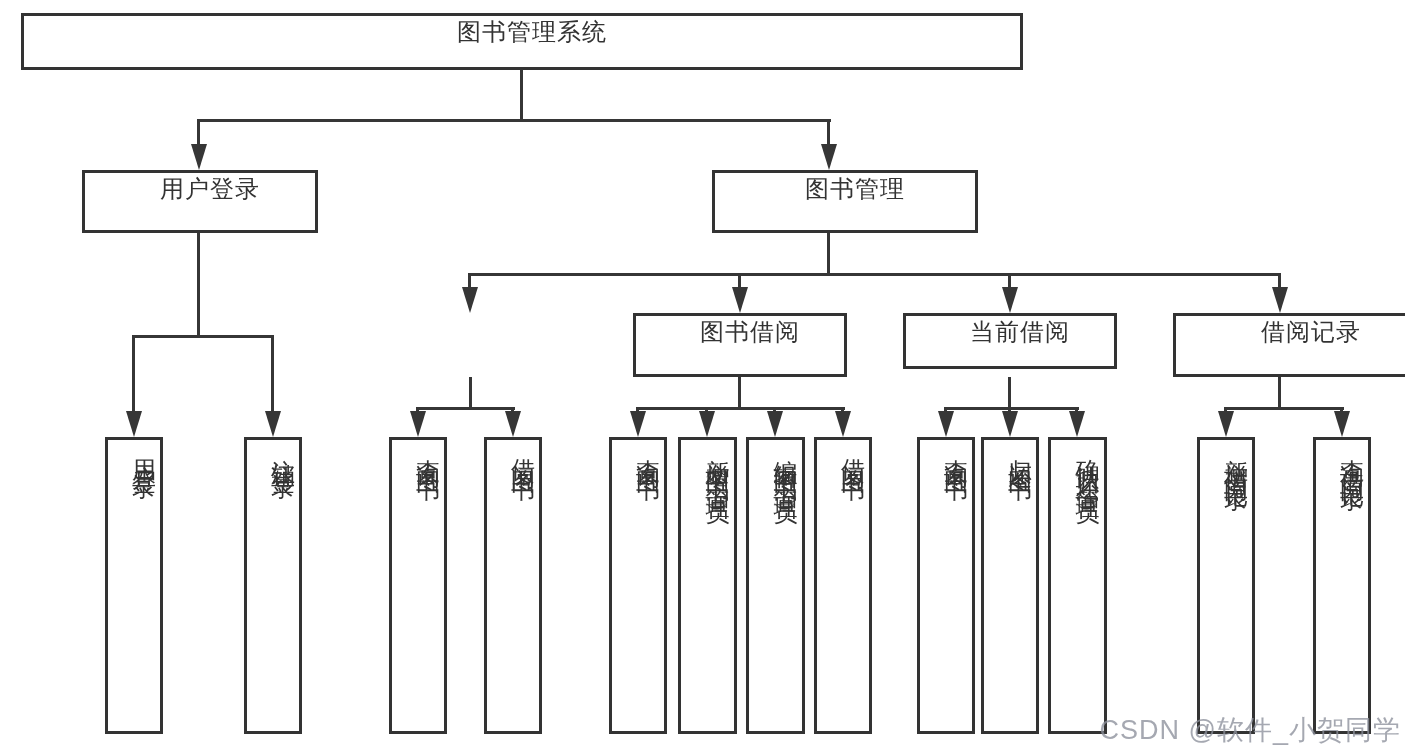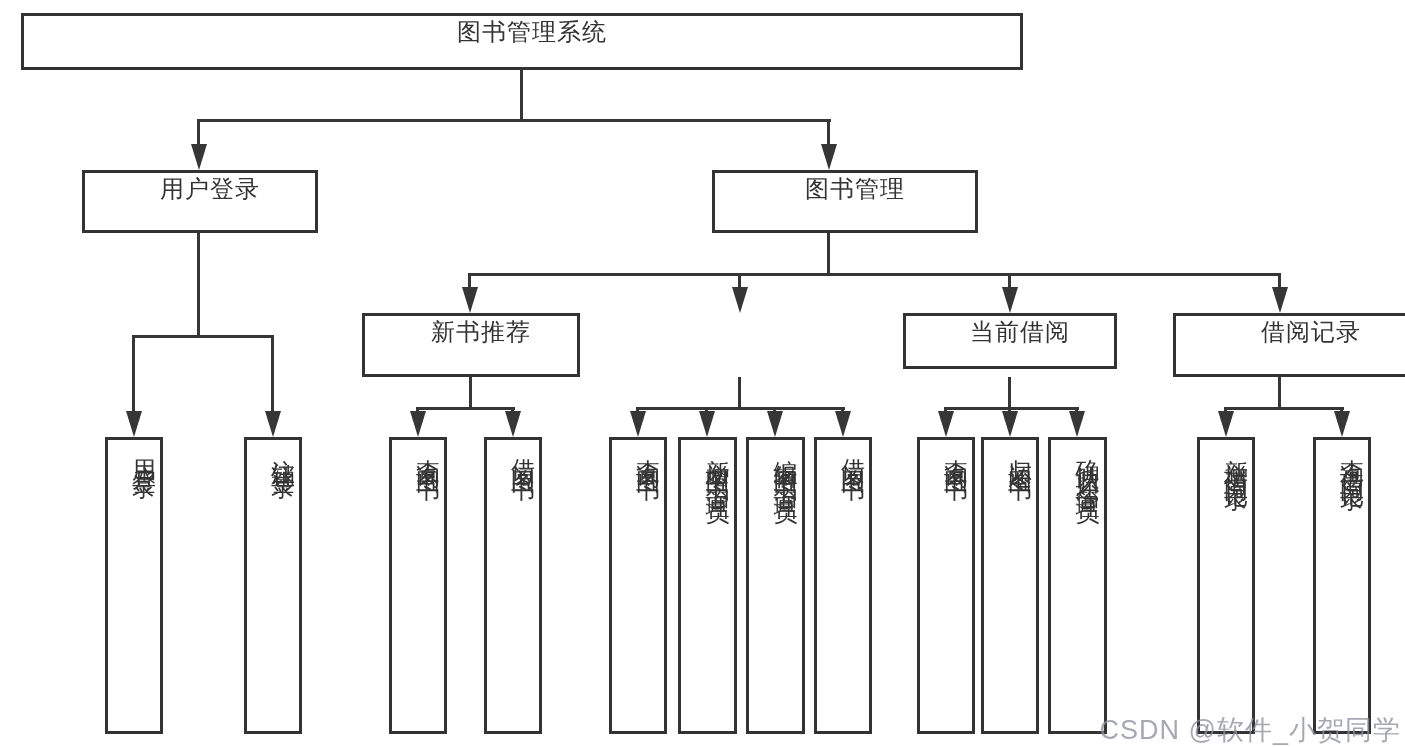--- a/index.html
+++ b/index.html
@@ -58,22 +58,22 @@
     <span>图书管理系统</span>
   </div>
 
   <div class="box" style="left:82px;top:170px;width:236px;height:63px;">
     <span>用户登录</span>
   </div>
   <div class="box" style="left:712px;top:170px;width:266px;height:63px;">
     <span>图书管理</span>
   </div>
 
-  <div class="box" style="left:362px;top:313px;width:218px;height:64px;">
-    <span>新书推荐</span>
+  <div class="box" style="left:633px;top:313px;width:214px;height:64px;">
+    <span>图书借阅</span>
   </div>
   <div class="box" style="left:903px;top:313px;width:214px;height:56px;">
     <span>当前借阅</span>
   </div>
   <div class="box" style="left:1173px;top:313px;width:256px;height:64px;">
     <span>借阅记录</span>
   </div>
 
   <div class="box leaf" style="left:105px;top:437px;width:58px;height:297px;">
     <span>用户登录</span>

